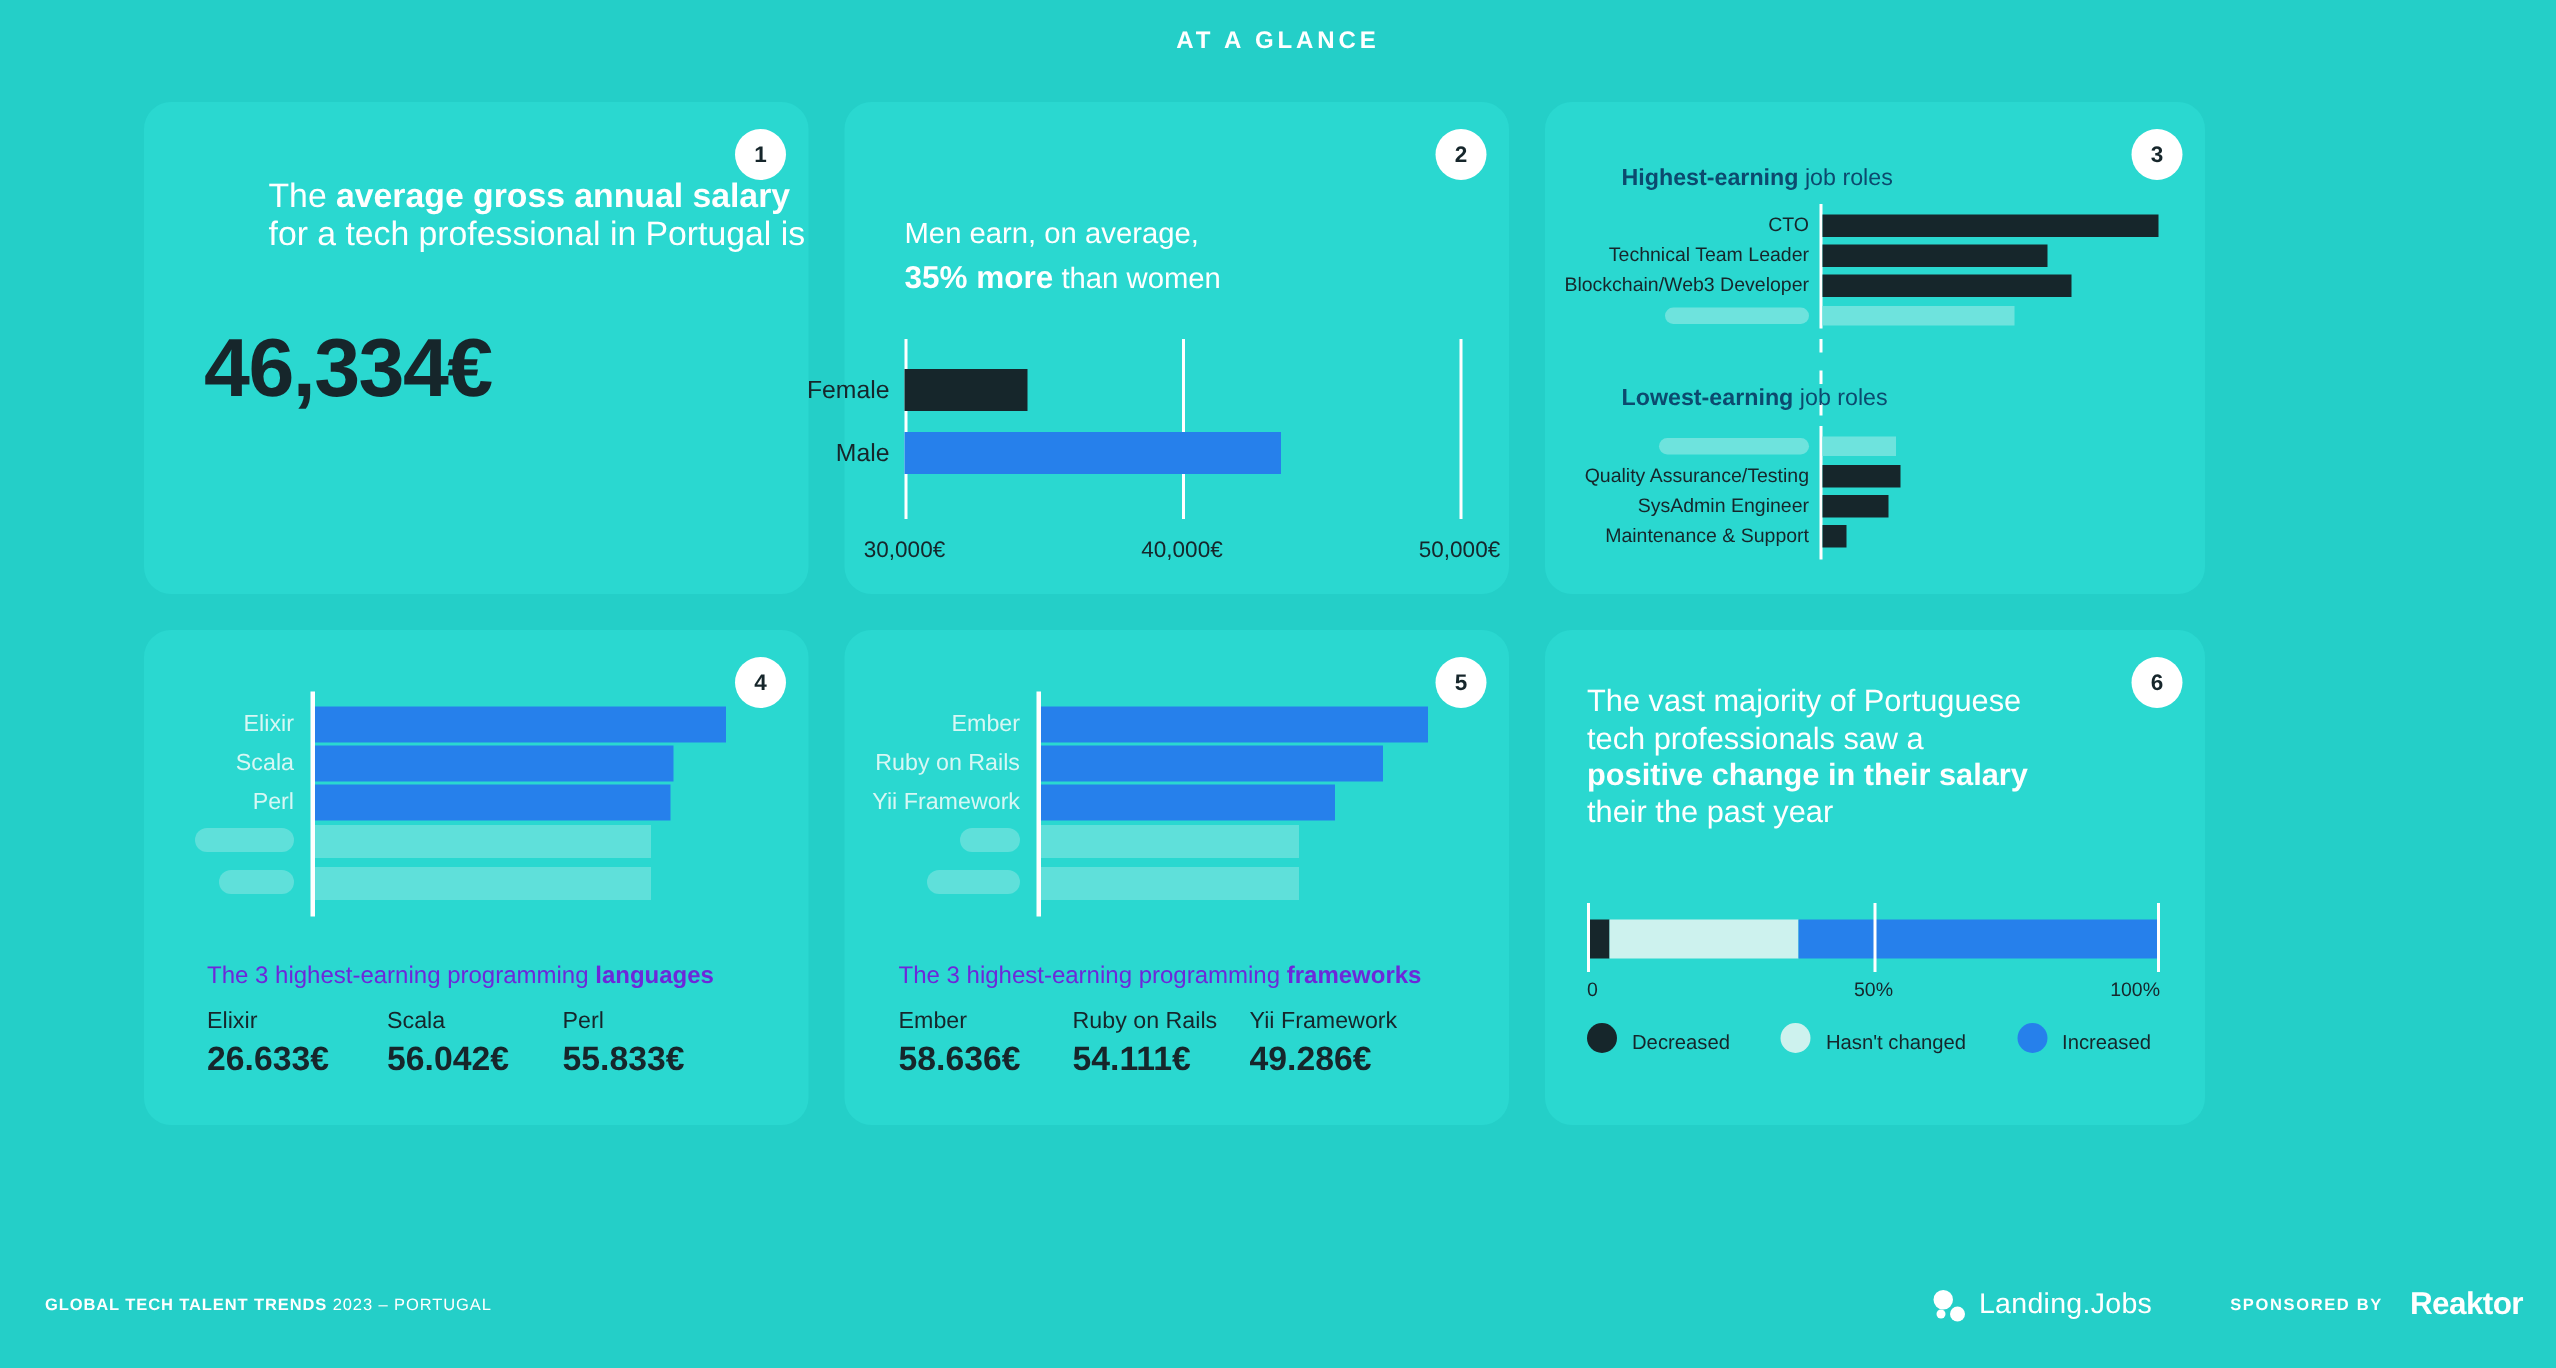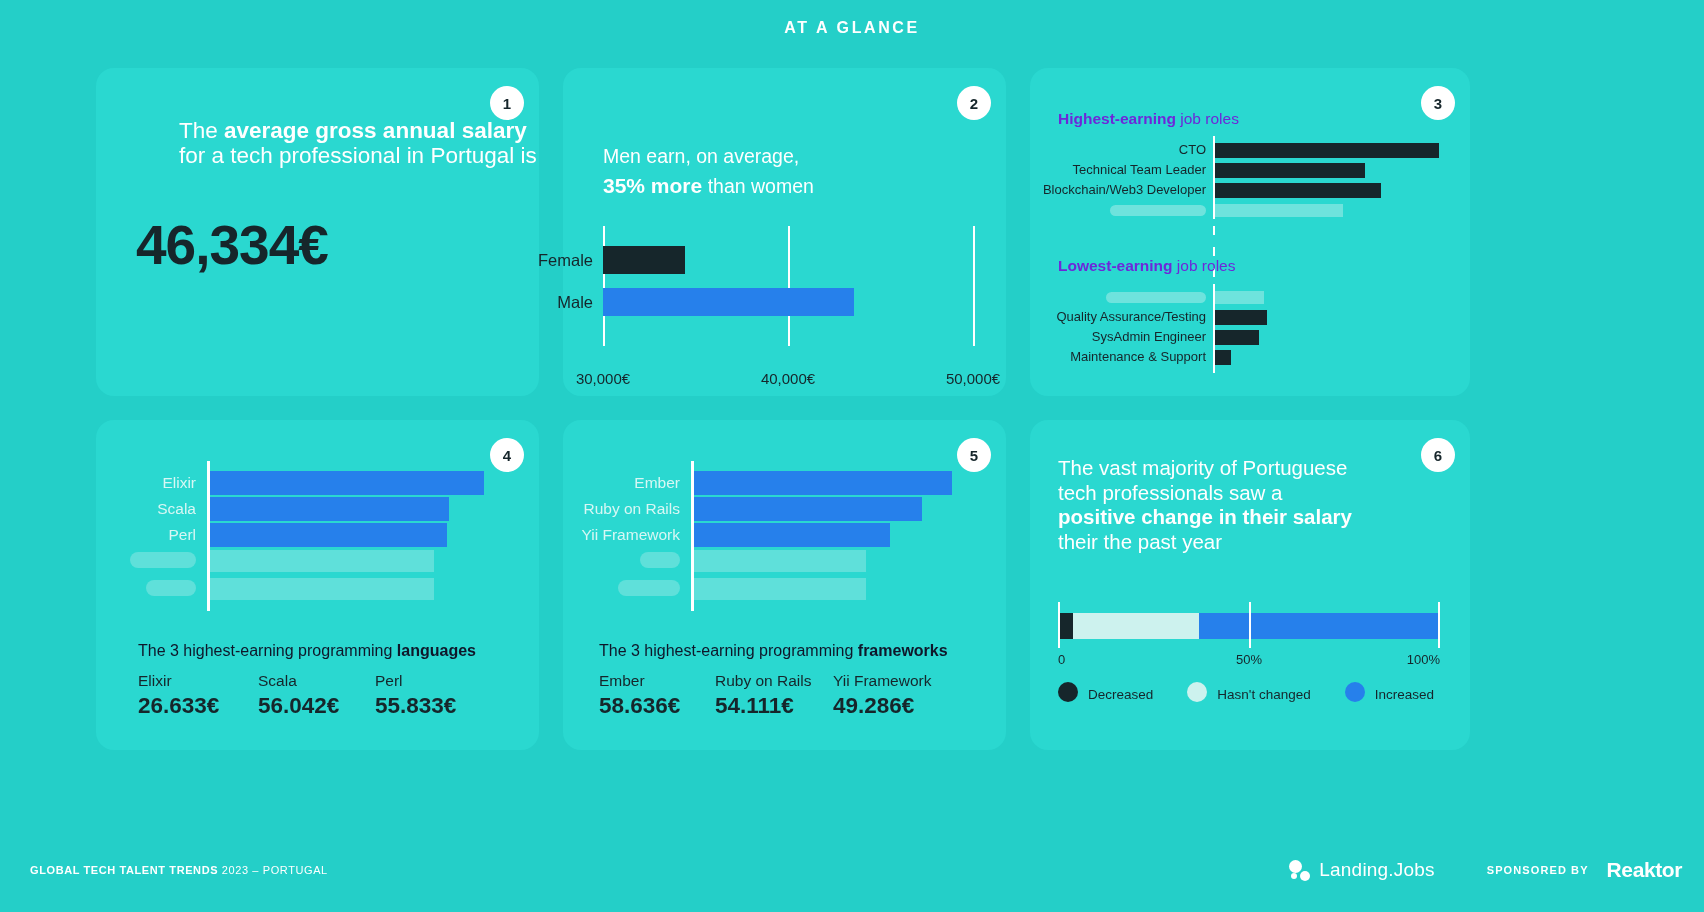--- a/index.html
+++ b/index.html
@@ -57,25 +57,25 @@
   .c2-head { position: absolute; left: 40px; top: 74px; color: #fff; font-size: 19.5px; line-height: 29px; }
   .c2-head b { font-weight: 700; font-size: 21px; }
   .c2-chart { position: absolute; left: 40px; top: 158px; width: 370px; height: 120px; }
   .c2-grid { position: absolute; top: 0; width: 2px; height: 120px; background: #ffffff; }
   .c2-row { position: absolute; height: 28px; }
   .c2-lab {
     position: absolute; right: 100%; padding-right: 10px;
     color: #16262b; font-size: 16.5px; line-height: 28px; white-space: nowrap;
   }
   .c2-bar { position: absolute; left: 0; height: 100%; }
-  .c2-ticks { position: absolute; left: 40px; top: 302px; width: 382px; height: 20px; }
+  .c2-ticks { position: absolute; left: 40px; top: 290px; width: 382px; height: 20px; }
   .c2-tick { position: absolute; color: #16262b; font-size: 15px; transform: translateX(-50%); white-space: nowrap; }
 
   
-  .c3-title { position: absolute; color: #6d28d9; font-size: 15.5px; }
+  .c3-title { position: absolute; color: #0c4a6e; font-size: 15.5px; margin-left: 23px; }
   .c3-title b { font-weight: 700; }
   .c3-axis { position: absolute; width: 2px; background: #ffffff; }
   .c3-dashes { position: absolute; width: 2px; }
   .c3-dash { width: 2px; height: 9px; background: #ffffff; margin-bottom: 12px; }
   .c3-row { position: absolute; height: 15px; }
   .c3-lab {
     position: absolute; right: 100%; padding-right: 9px; top: -2px;
     color: #16262b; font-size: 13px; line-height: 18px; white-space: nowrap;
   }
   .c3-bar { position: absolute; left: 0; height: 15px; background: #16262b; }
@@ -88,21 +88,21 @@
   .cb-chart { position: absolute; }
   .cb-axis { position: absolute; left: 0; top: 0; width: 3px; background: #ffffff; }
   .cb-row { position: absolute; height: 24px; }
   .cb-lab { position: absolute; right: 100%; padding-right: 11px;
     color: #d7f7f4; font-size: 15.5px; line-height: 24px; white-space: nowrap; }
   .cb-bar { position: absolute; left: 3px; height: 24px; background: #2680eb; }
   .cb-blur-row { position: absolute; height: 22px; }
   .cb-blur-lab { position: absolute; right: 100%; margin-right: 11px; top: 2px;
     height: 16px; border-radius: 9px; background: #5fe0da; }
   .cb-blur-bar { position: absolute; left: 3px; height: 22px; background: #5fe0da; }
-  .cb-cap { position: absolute; color: #0f172a; font-size: 16px; }
+  .cb-cap { position: absolute; color: #6d28d9; font-size: 16px; }
   .cb-cap b { font-weight: 700; }
   .cb-vals { position: absolute; display: flex; }
   .cb-val-name { color: #16262b; font-size: 15.5px; margin-bottom: 3px; }
   .cb-val-num { color: #16262b; font-size: 22.5px; font-weight: 800; }
 
   
   .c6-head { position: absolute; left: 28px; top: 36px; color: #fff; font-size: 20.5px; line-height: 24.5px; }
   .c6-head b { font-weight: 700; }
   .c6-chart { position: absolute; left: 28px; top: 182px; width: 382px; }
   .c6-ticksline { position: absolute; top: 0; width: 2px; height: 46px; background: #ffffff; }

